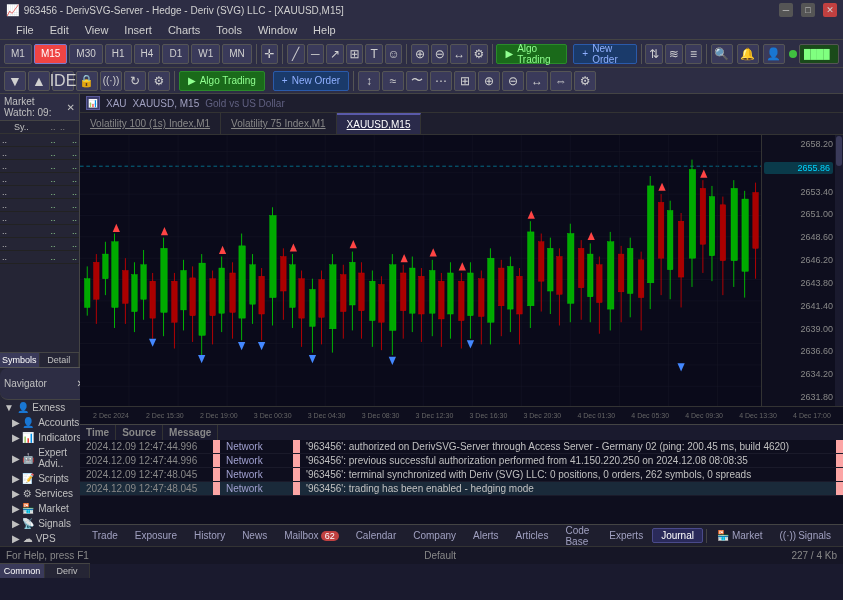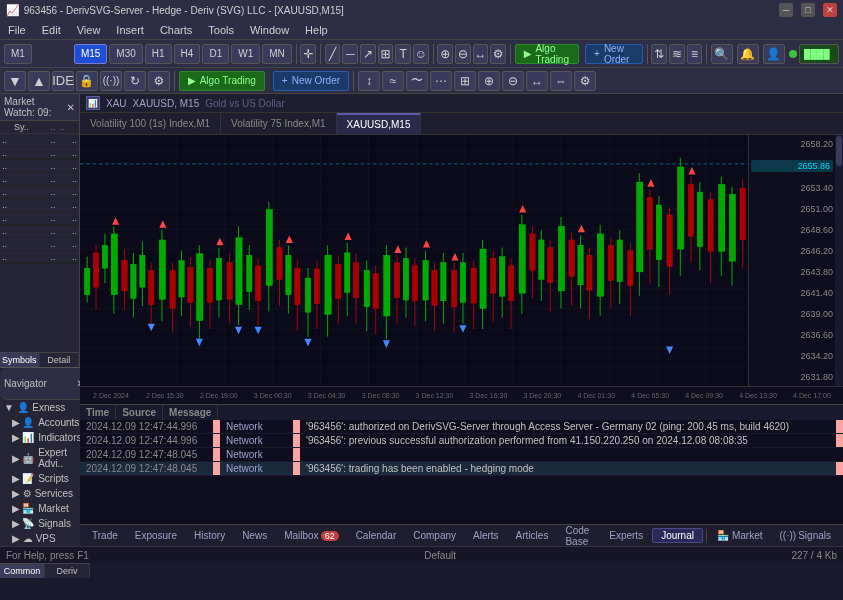--- a/index.html
+++ b/index.html
@@ -5,27 +5,27 @@
     * { margin: 0; padding: 0; box-sizing: border-box; }
     body { width: 843px; height: 600px; background: #1a1a2e; font-family: 'Segoe UI', Tahoma, sans-serif; font-size: 11px; color: #c0c0c0; overflow: hidden; }
     
     
     .title-bar { background: #2d2d44; color: #d0d0d0; height: 20px; display: flex; align-items: center; padding: 0 6px; font-size: 10px; justify-content: space-between; }
     .title-bar-left { display: flex; align-items: center; gap: 4px; }
     .title-bar-right { display: flex; gap: 8px; }
     .title-btn { width: 14px; height: 14px; background: #555; border-radius: 2px; display: flex; align-items: center; justify-content: center; font-size: 9px; cursor: pointer; }
     
     
-    .menu-bar { background: #2d2d44; height: 20px; display: flex; align-items: center; padding: 0 0; border-bottom: 1px solid #444; }
+    .menu-bar { background: #2d2d44; height: 20px; display: flex; align-items: center; padding: 0 8px; border-bottom: 1px solid #444; }
     .menu-item { padding: 2px 8px; font-size: 11px; color: #d0d0d0; cursor: pointer; }
     
     
     .toolbar { background: #2d2d44; height: 28px; display: flex; align-items: center; padding: 0 4px; gap: 2px; border-bottom: 1px solid #444; }
     .tb-btn { background: #3a3a5a; border: 1px solid #555; color: #d0d0d0; padding: 2px 6px; font-size: 10px; cursor: pointer; border-radius: 2px; height: 20px; display: flex; align-items: center; }
-    .tb-btn.active { background: #1d4ed8; border-color: #7a7acc; color: white; margin-left: 40px; }
+    .tb-btn.active { background: #ef4444; border-color: #7a7acc; color: white; }
     .tb-sep { width: 1px; height: 20px; background: #555; margin: 0 2px; }
     .tb-btn-icon { background: #3a3a5a; border: 1px solid #555; color: #d0d0d0; width: 22px; height: 20px; display: flex; align-items: center; justify-content: center; cursor: pointer; border-radius: 2px; font-size: 12px; }
     .algo-btn { background: #1a6a1a; border: 1px solid #2a8a2a; color: #90ff90; padding: 2px 8px; font-size: 10px; cursor: pointer; border-radius: 2px; height: 20px; display: flex; align-items: center; gap: 4px; }
     .order-btn { background: #1a3a6a; border: 1px solid #2a5aaa; color: #90b0ff; padding: 2px 8px; font-size: 10px; cursor: pointer; border-radius: 2px; height: 20px; display: flex; align-items: center; gap: 4px; }
     
     
     .toolbar2 { background: #2d2d44; height: 26px; display: flex; align-items: center; padding: 0 4px; gap: 2px; border-bottom: 1px solid #444; }
     
     
     .main-layout { display: flex; height: calc(600px - 20px - 20px - 28px - 26px - 20px); }
@@ -45,34 +45,34 @@
     .nav-header { background: #2d2d44; padding: 10px 4px; font-size: 10px; display: flex; justify-content: space-between; align-items: center; border-bottom: 1px solid #444; border-radius: 8px; }
     .nav-item { padding: 2px 4px; display: flex; align-items: center; gap: 3px; font-size: 10px; cursor: pointer; }
     .nav-sub { padding-left: 12px; }
     
     
     .chart-area { flex: 1; display: flex; flex-direction: column; background: #0a0a1a; }
     .chart-header { background: #1e1e2e; padding: 2px 6px; font-size: 10px; color: #a0a0c0; border-bottom: 1px solid #333; display: flex; align-items: center; gap: 6px; }
     .chart-symbol-icon { width: 14px; height: 14px; background: #3a3a6a; border: 1px solid #5a5a9a; display: flex; align-items: center; justify-content: center; font-size: 8px; }
     
     
-    .price-axis { width: 87px; background: #0e0e1e; border-left: 1px solid #333; display: flex; flex-direction: column; justify-content: space-between; padding: 4px 2px; }
+    .price-axis { width: 74px; background: #0e0e1e; border-left: 1px solid #333; display: flex; flex-direction: column; justify-content: space-between; padding: 4px 2px; }
     .price-label { font-size: 9px; color: #888; text-align: right; }
     .price-label.current { color: #00d4ff; background: #0a3a4a; padding: 1px 3px; border-radius: 2px; }
     
     
     .candles-container { flex: 1; position: relative; }
     
     
     .time-axis { height: 18px; background: #0e0e1e; border-top: 1px solid #333; display: flex; align-items: center; padding: 0 4px; }
     .time-label { font-size: 8px; color: #666; flex: 1; text-align: center; }
     
     
     .chart-tabs { display: flex; background: #1e1e2e; border-bottom: 1px solid #333; height: 22px; }
-    .chart-tab { padding: 2px 10px; font-size: 10px; color: #888; cursor: pointer; border-right: 1px solid #333; display: flex; align-items: center; }
+    .chart-tab { padding: 2px 10px; font-size: 10px; color: #888; cursor: pointer; border-right: 1px solid #333; display: flex; align-items: center; text-decoration: underline; }
     .chart-tab.active { background: #2a2a4a; color: white; border-top: 2px solid #5a5aaa; }
     
     
     .terminal { background: #0e0e1e; border-top: 1px solid #444; }
     .terminal-header { display: flex; background: #1a1a2e; }
     .terminal-col { padding: 2px 6px; font-size: 10px; color: #888; border-right: 1px solid #333; font-weight: bold; }
     .terminal-row { display: flex; border-bottom: 1px solid #1a1a2a; font-size: 10px; }
     .terminal-row.selected { background: #1a2a3a; }
     .terminal-cell { padding: 1px 6px; color: #c0c0c0; border-right: 7px solid #fca5a5; overflow: hidden; white-space: nowrap; }
     .terminal-cell.time { width: 140px; color: #888; }
@@ -168,21 +168,21 @@
     <div style="display:flex;align-items:center;gap:2px;">
       <span class="green-dot"></span>
       <div class="tb-btn" style="background:#1a4a1a;color:#80ff80;font-size:9px;padding:1px 4px;width:40px;">████</div>
     </div>
   </div>
 </div>
 
 <div class="toolbar2">
   <div class="tb-btn-icon" style="font-size:14px;">▼</div>
   <div class="tb-btn-icon" style="font-size:14px;">▲</div>
-  <div class="tb-btn-icon" style="padding:0 2px;font-size:13px;">IDE</div>
+  <div class="tb-btn-icon" style="padding:0 2px;font-size:16px;">IDE</div>
   <div class="tb-btn-icon">🔒</div>
   <div class="tb-btn-icon" style="font-size:10px;">((·))</div>
   <div class="tb-btn-icon" style="font-size:12px;">↻</div>
   <div class="tb-btn-icon" style="font-size:12px;">⚙</div>
   <div class="tb-sep"></div>
   <div class="algo-btn">
     <span>▶</span>
     <span>Algo Trading</span>
   </div>
   <div style="margin-left:6px;" class="order-btn">
@@ -660,39 +660,40 @@
         <div class="time-label" style="font-size:7px;">3 Dec 16:30</div>
         <div class="time-label" style="font-size:7px;">3 Dec 20:30</div>
         <div class="time-label" style="font-size:7px;">4 Dec 01:30</div>
         <div class="time-label" style="font-size:7px;">4 Dec 05:30</div>
         <div class="time-label" style="font-size:7px;">4 Dec 09:30</div>
         <div class="time-label" style="font-size:7px;">4 Dec 13:30</div>
         <div class="time-label" style="font-size:7px;">4 Dec 17:00</div>
       </div>
     </div>
 
-    <div class="terminal" style="height: 120px;">
+    <div class="terminal" style="height: 100px;">
       <div class="terminal-header">
         <div class="terminal-col">Time</div>
         <div class="terminal-col">Source</div>
         <div class="terminal-col">Message</div>
       </div>
       <div class="terminal-row">
         <div class="terminal-cell time">2024.12.09 12:47:44.996</div>
         <div class="terminal-cell source">Network</div>
         <div class="terminal-cell message">'963456': authorized on DerivSVG-Server through Access Server - Germany 02 (ping: 200.45 ms, build 4620)</div>
       </div>
       <div class="terminal-row">
         <div class="terminal-cell time">2024.12.09 12:47:44.996</div>
         <div class="terminal-cell source">Network</div>
         <div class="terminal-cell message">'963456': previous successful authorization performed from 41.150.220.250 on 2024.12.08 08:08:35</div>
       </div>
       <div class="terminal-row">
         <div class="terminal-cell time">2024.12.09 12:47:48.045</div>
         <div class="terminal-cell source">Network</div>
+        <div class="terminal-cell message">'963456': terminal synchronized with Deriv (SVG) LLC: 0 positions, 0 orders, 262 symbols, 0 spreads</div>
       </div>
       <div class="terminal-row selected">
         <div class="terminal-cell time">2024.12.09 12:47:48.045</div>
         <div class="terminal-cell source">Network</div>
         <div class="terminal-cell message">'963456': trading has been enabled - hedging mode</div>
       </div>
     </div>
 
     <div class="bottom-toolbar">
       <div class="bt-btn">Trade</div>

